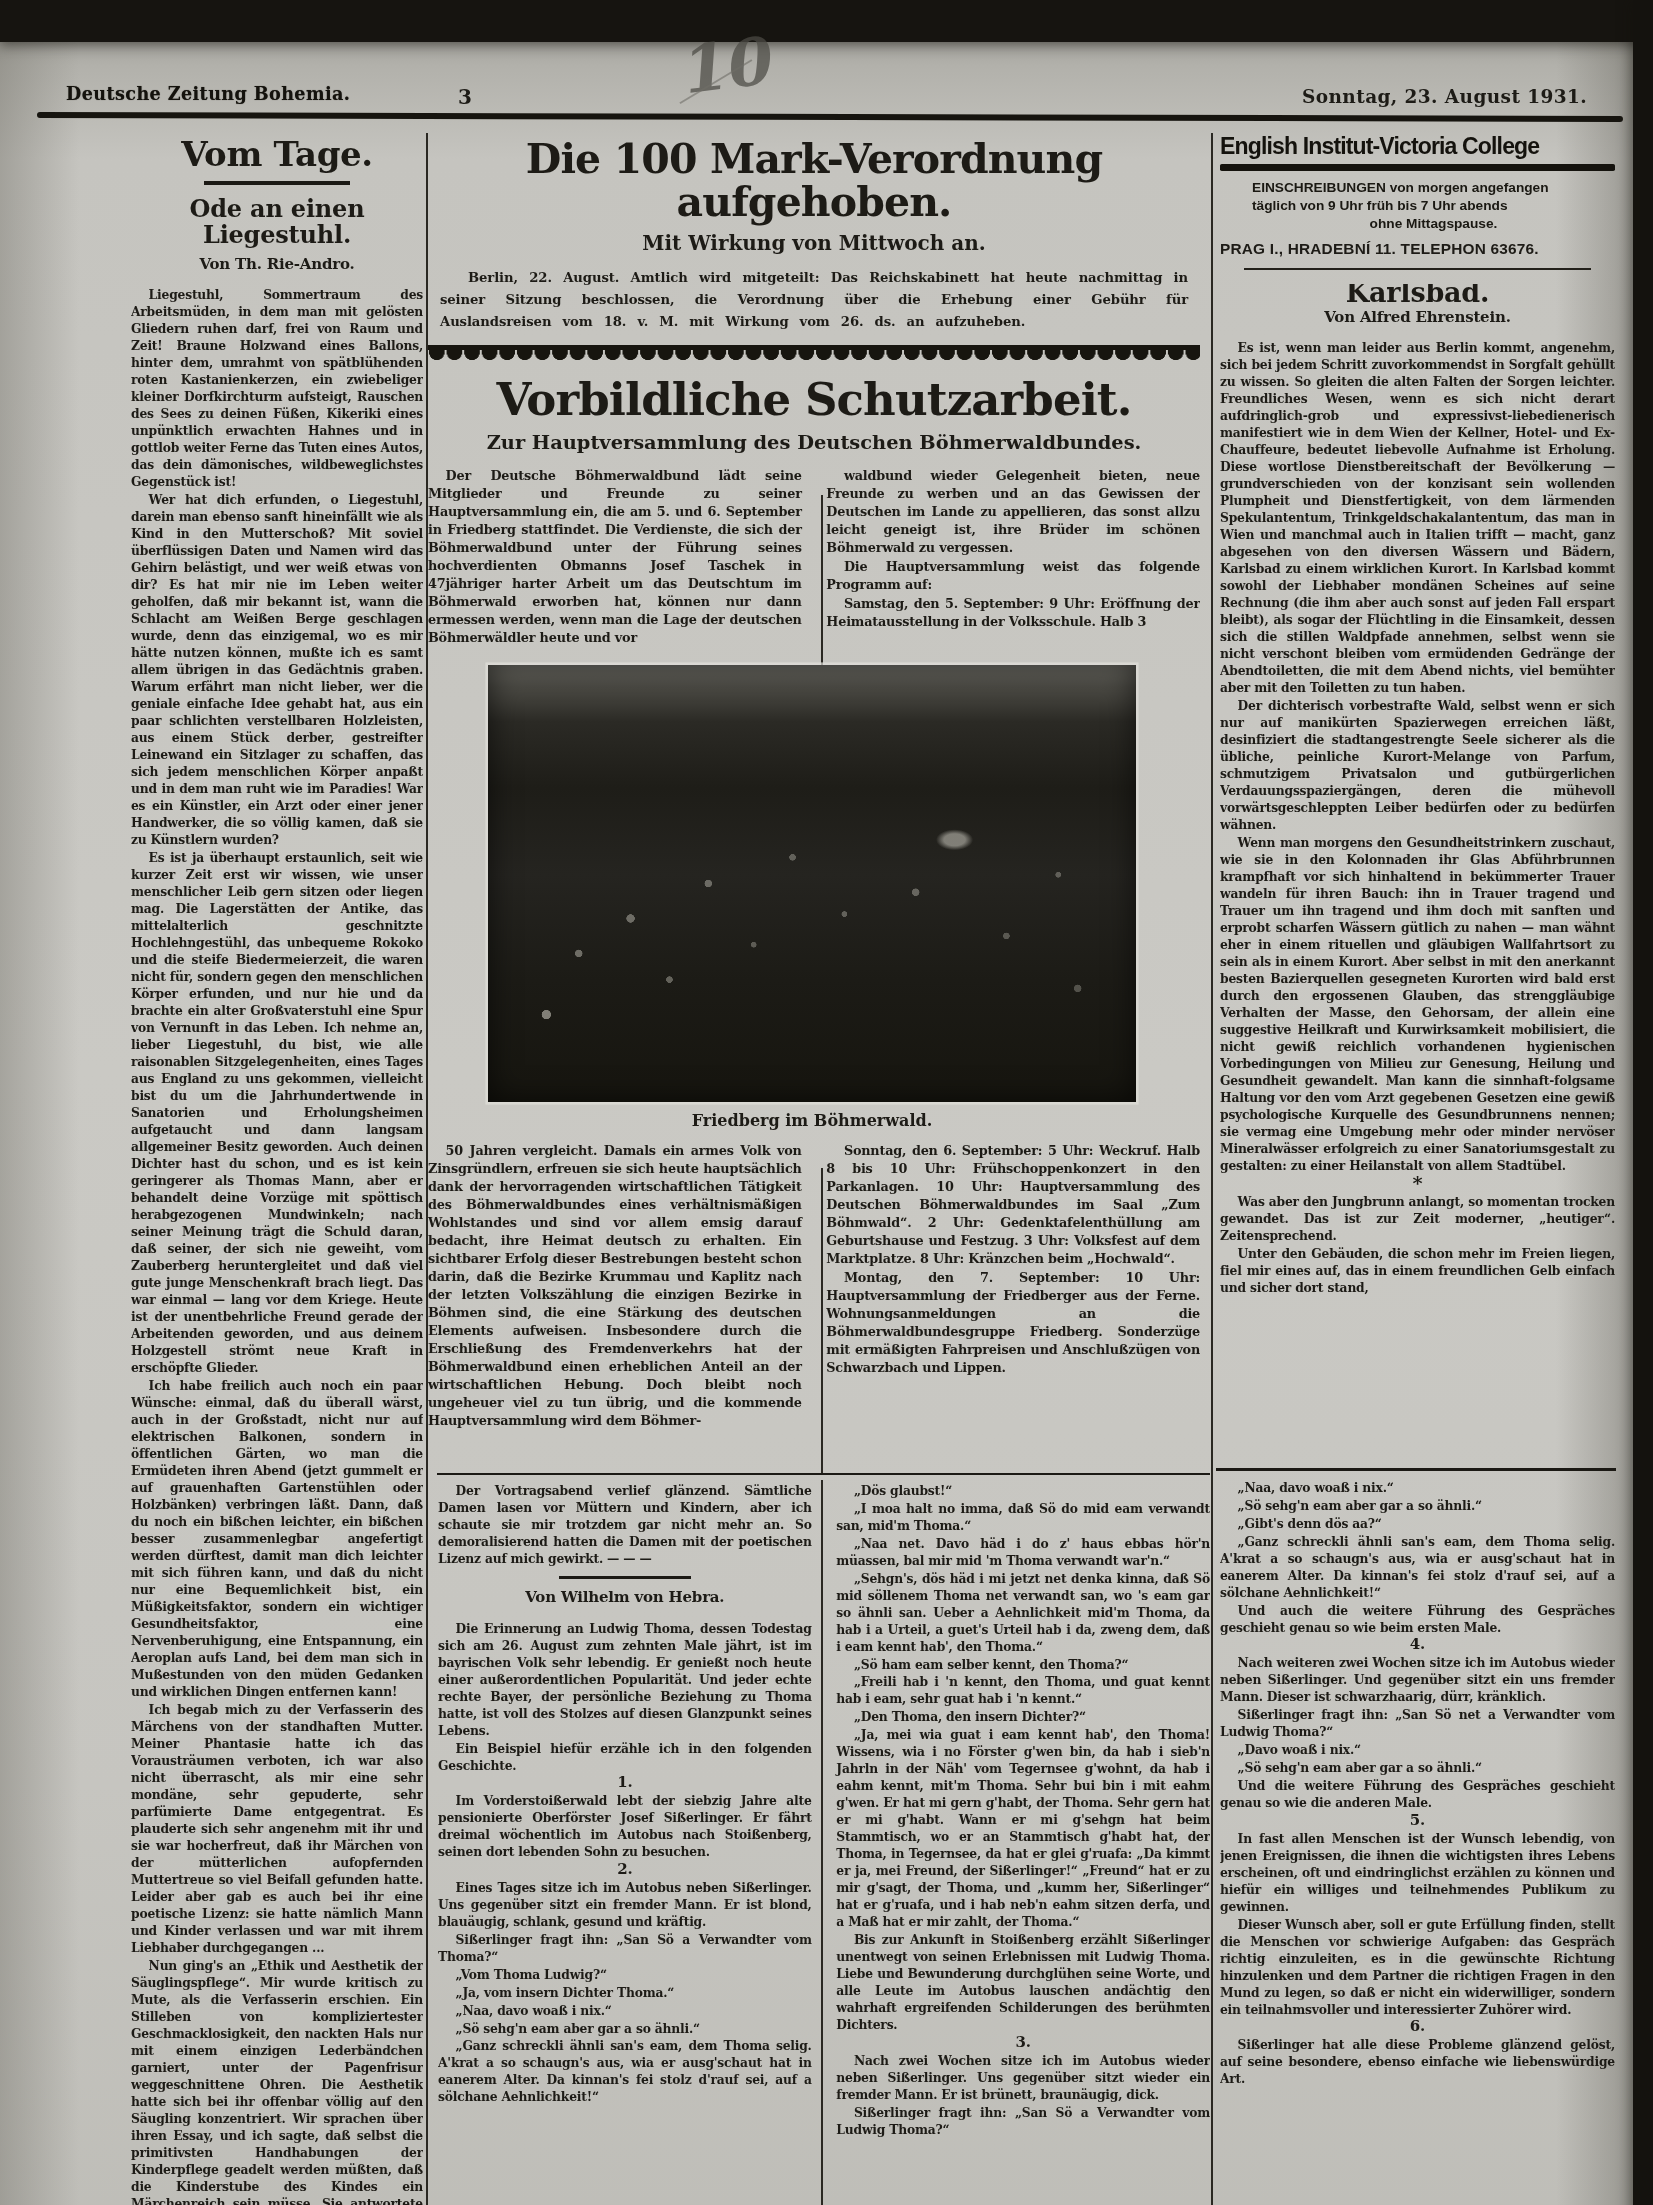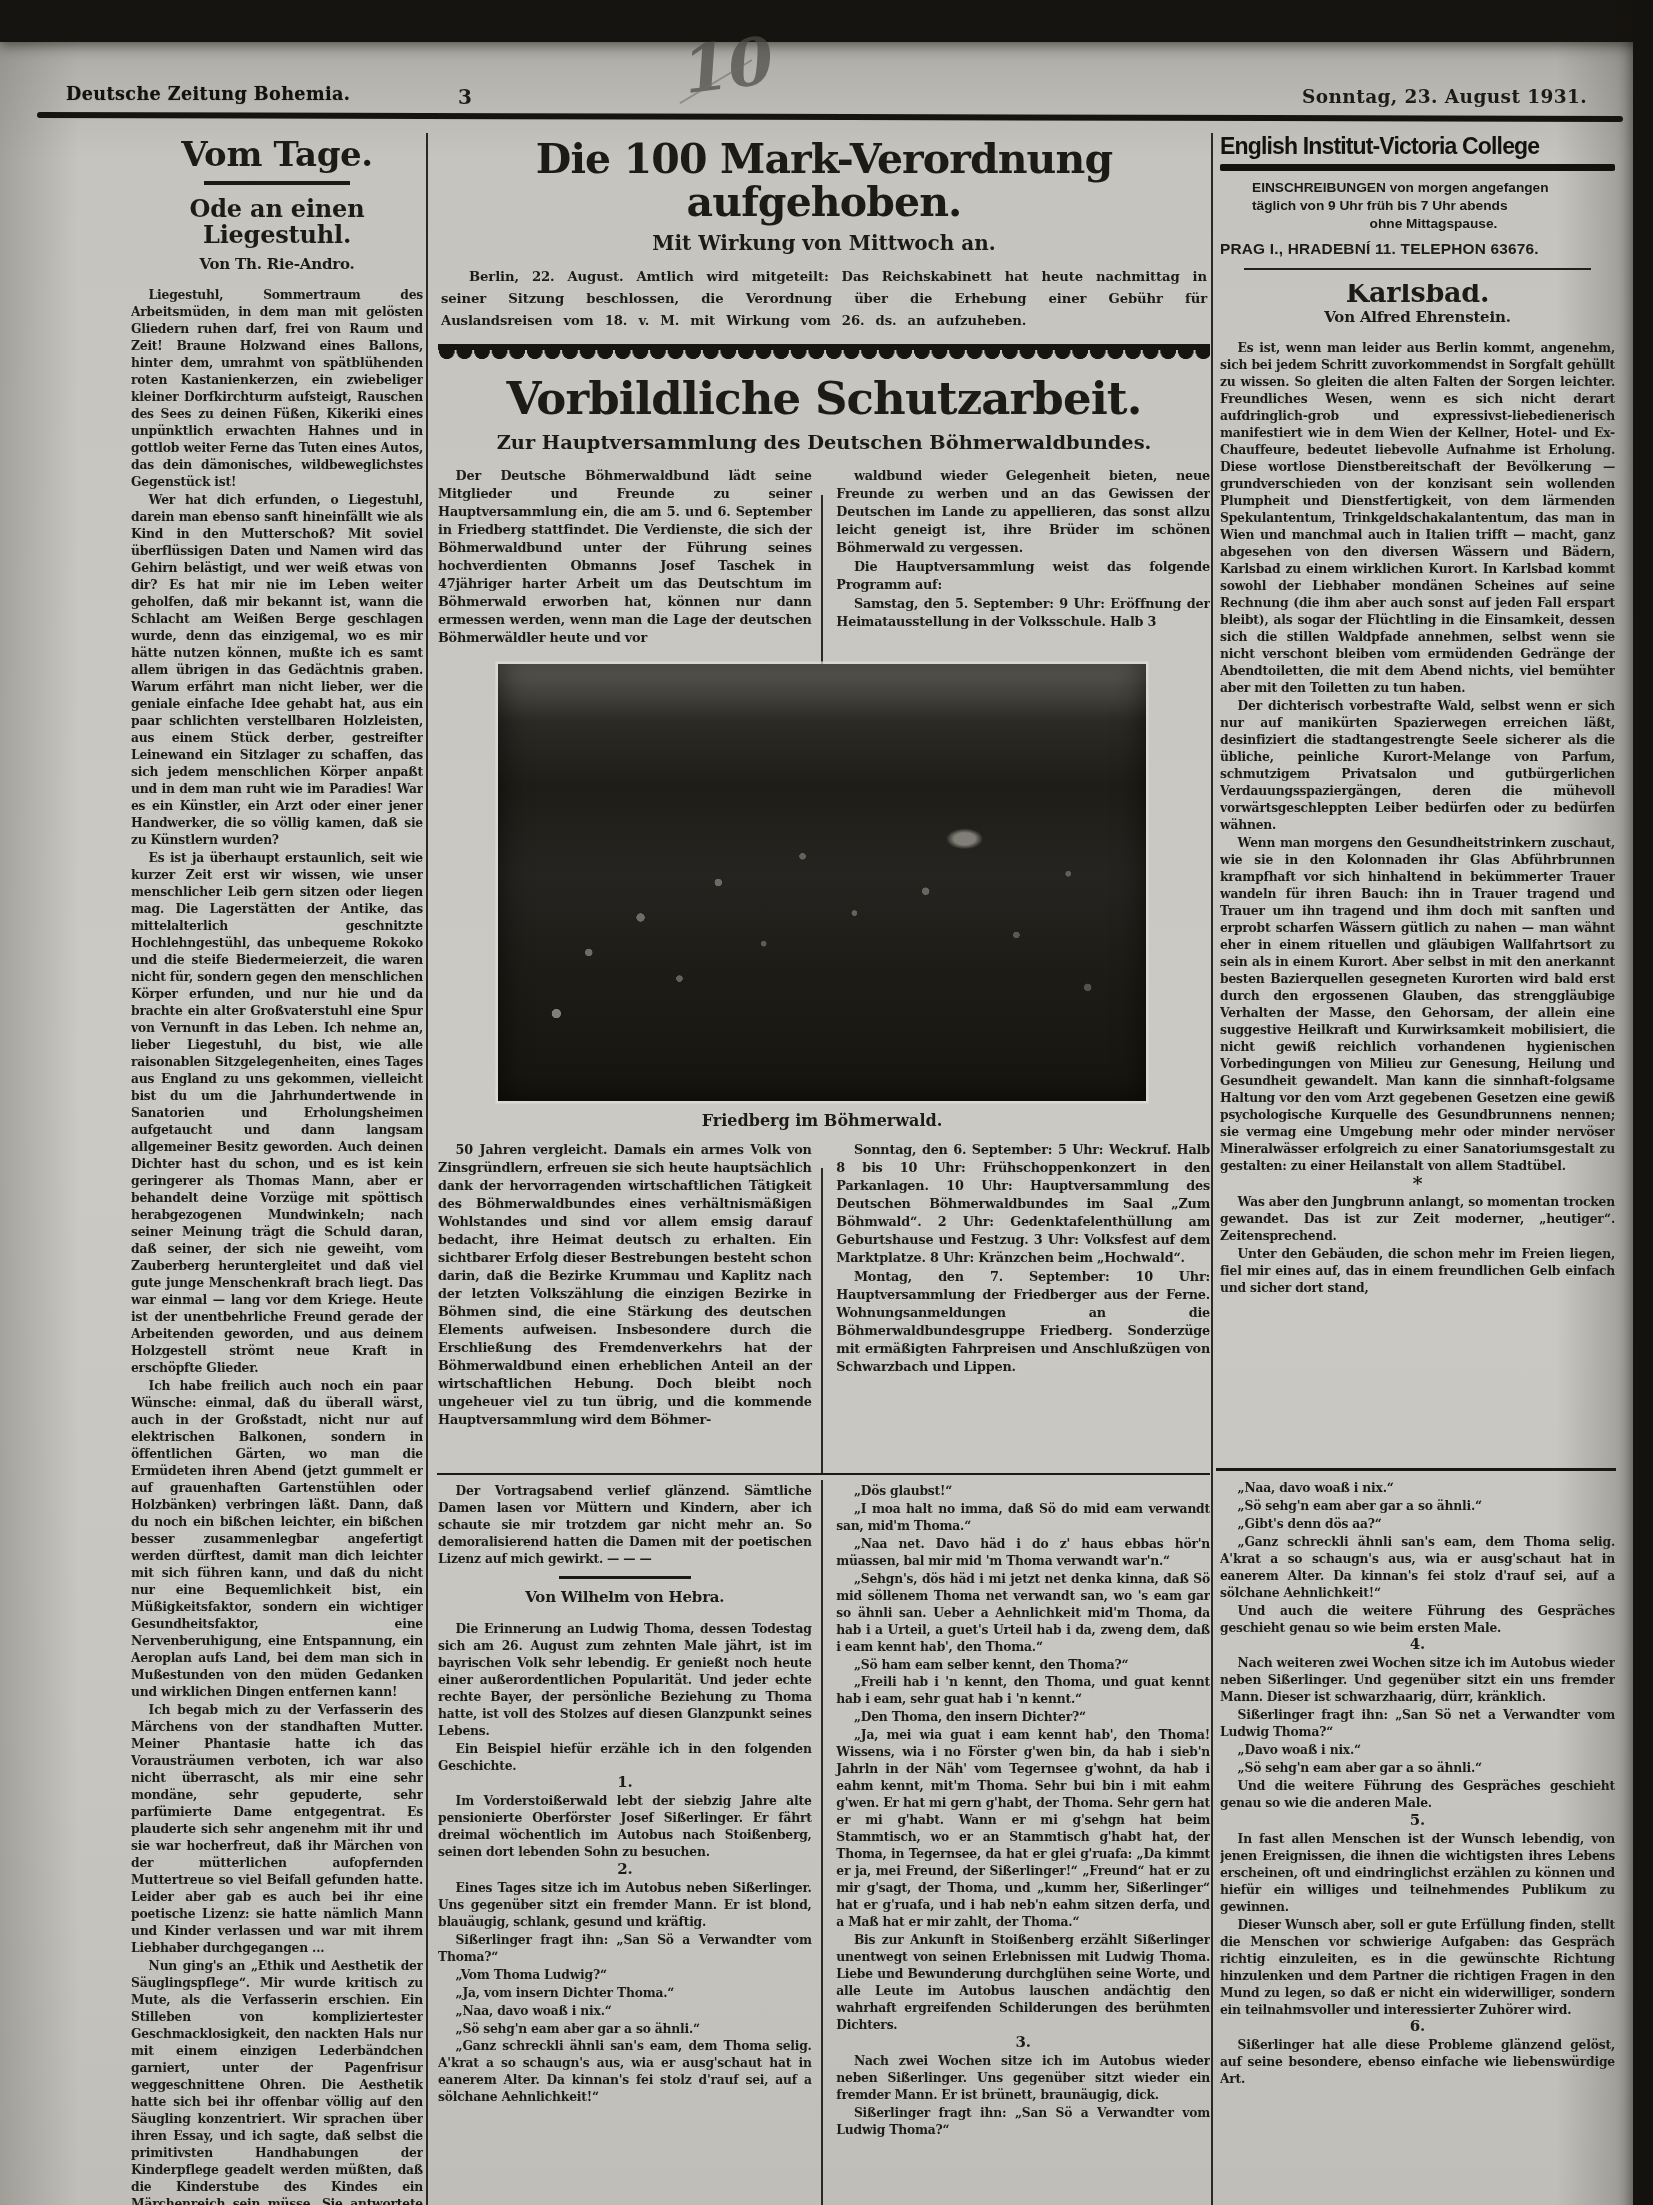--- a/index.html
+++ b/index.html
@@ -31,25 +31,25 @@
   
   .body-txt{font-size:12.3px;line-height:17px;font-weight:bold;letter-spacing:-0.2px;text-align:justify;}
   .body-txt p{margin:0 0 0.9px 0;text-indent:17.6px;}
 
   .left-col{position:absolute;left:131px;top:137px;width:292px;height:2203px;overflow:hidden;}
   .sec-title{font-size:34px;font-weight:bold;text-align:center;margin:0;line-height:1.05;letter-spacing:-0.4px;}
   .rule-short{width:146px;height:4px;background:#1b1914;margin:8.8px auto 10.6px auto;}
   .sub-title{font-size:24px;font-weight:bold;text-align:center;margin:0 0 7px 0;line-height:1.1;}
   .byline{font-size:15px;font-weight:bold;text-align:center;margin:0 0 13.2px 0;}
 
-  .mid-col{position:absolute;left:438px;top:135px;width:772px;}
+  .mid-col{position:absolute;left:428px;top:135px;width:772px;}
   .mid-h1{font-size:41px;font-weight:bold;text-align:center;line-height:1.05;margin:2.6px 0 7px 0;letter-spacing:-0.9px;}
   .mid-h2{font-size:20px;font-weight:bold;text-align:center;margin:0 0 11.5px 0;}
   .lead-txt{font-size:13.2px;line-height:22px;font-weight:bold;text-align:justify;word-spacing:6.6px;letter-spacing:-0.1px;}
-  .lead-txt p{margin:3px;text-indent:28px;}
+  .lead-txt p{margin:12px;text-indent:28px;}
   .scallop{height:19.4px;margin:11.5px 0 4.4px 0;background:radial-gradient(circle at 8.8px 7px,#17150f 7.5px,rgba(0,0,0,0) 8px);background-size:17.6px 17.6px;background-repeat:repeat-x;}
   .scallop::after{content:"";display:block;margin-top:12.3px;height:5.3px;background:#17150f;}
   .mid-h1b{font-size:45px;font-weight:bold;text-align:center;line-height:1.05;margin:11.5px 0 8px 0;letter-spacing:-0.9px;}
   .mid-h2b{font-size:19.4px;font-weight:bold;text-align:center;margin:0 0 13.2px 0;}
   .subcols{display:flex;height:193px;overflow:hidden;}
   .subcols .sc{width:50%;box-sizing:border-box;font-size:12.8px;line-height:18px;}
   .sc-l{padding-right:12.3px;}
   .sc-r{padding-left:12.3px;}
   .photo{margin:4.4px 0 0 60px;width:648px;height:437px;
     background:

